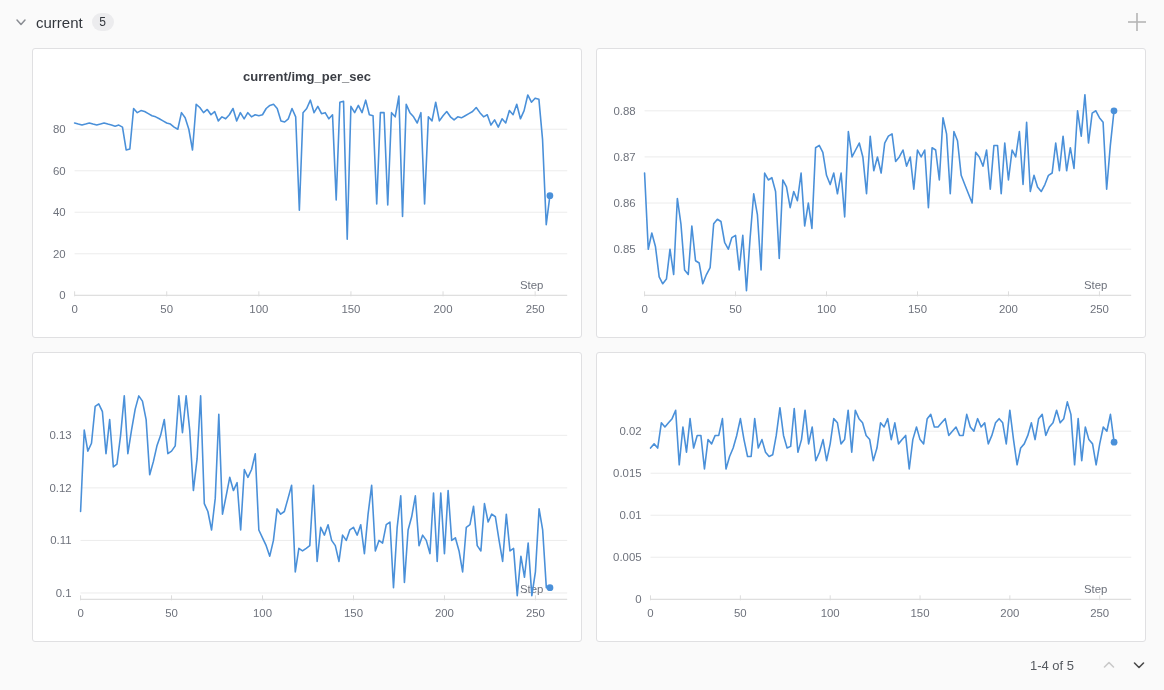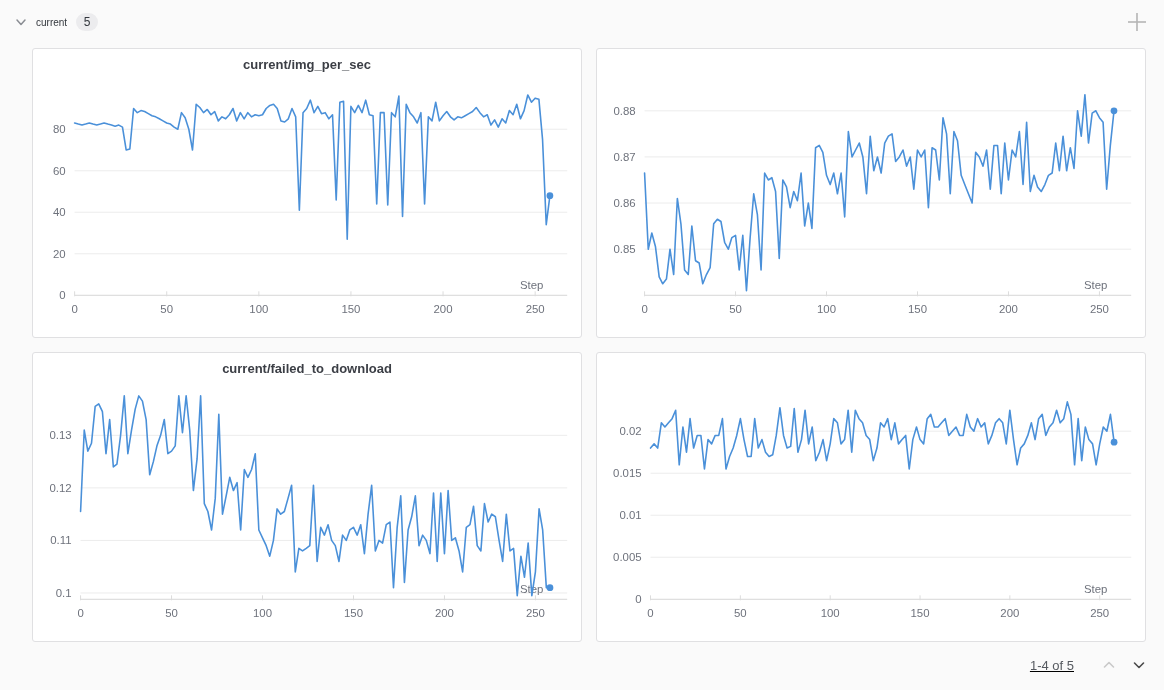--- a/index.html
+++ b/index.html
@@ -1,31 +1,31 @@
 <!DOCTYPE html>
 <html><head>
 <meta charset="utf-8">
 <style>
   * { margin:0; padding:0; box-sizing:border-box; }
   html,body { width:1164px; height:690px; overflow:hidden; }
   body { background:#fafafa; font-family:"Liberation Sans",sans-serif; position:relative; }
 
   .section-header { display:flex; align-items:center; height:44px; padding:0 14px 0 12px; }
   .collapse-btn { width:18px; height:18px; display:flex; align-items:center; justify-content:center; cursor:pointer; }
-  .section-label { font-size:10px; color:#33373d; margin-left:6px; }
+  .section-label { font-size:15px; color:#33373d; margin-left:6px; }
   .count-badge { background:#ececee; border-radius:10px; min-width:22px; text-align:center; padding:2px 7px; font-size:12px; color:#33373d; margin-left:9px; }
   .add-panel-btn { margin-left:auto; width:26px; height:26px; display:flex; align-items:center; justify-content:center; cursor:pointer; }
 
   .panels-grid { position:absolute; left:32px; top:48px; display:grid; grid-template-columns:550px 550px; grid-gap:14px; }
   .panel { width:550px; height:290px; background:#ffffff; border:1px solid #e0e0e2; border-radius:3px; position:relative; }
-  .panel-title { position:absolute; top:8px; left:0; width:100%; text-align:center; font-size:13px; font-weight:600; color:#3b3e45; z-index:2; }
+  .panel-title { position:absolute; top:20px; left:0; width:100%; text-align:center; font-size:13px; font-weight:600; color:#3b3e45; z-index:2; }
   svg.chart { position:absolute; left:0; top:0; width:548px; height:288px; }
   svg.chart text { font-family:"Liberation Sans",sans-serif; font-size:11.5px; fill:#6e727c; }
 
-  .pagination { position:absolute; right:14px; top:654px; display:flex; align-items:center;text-decoration:underline; }
+  .pagination { position:absolute; right:14px; top:654px; display:flex; align-items:center; }
   .pagination-label { font-size:13px; color:#565a60; margin-right:16px; }
   .page-btn { width:22px; height:22px; display:flex; align-items:center; justify-content:center; cursor:pointer; margin-left:8px; }
 </style>
 </head>
 <body>
 
 <div class="section-header">
   <div class="collapse-btn">
     <svg width="14" height="14" viewBox="0 0 14 14">
       <polyline points="3,5 7,9.5 11,5" fill="none" stroke="#8a8d93" stroke-width="1.5" stroke-linecap="round" stroke-linejoin="round"></polyline>
@@ -94,21 +94,20 @@
         <line x1="413.412213740458" y1="244" x2="413.412213740458" y2="249" stroke="#dcdcdc" stroke-width="1"></line>
         <text x="413.412213740458" y="266" text-anchor="middle">200</text>
         <line x1="505.01526717557255" y1="244" x2="505.01526717557255" y2="249" stroke="#dcdcdc" stroke-width="1"></line>
         <text x="505.01526717557255" y="266" text-anchor="middle">250</text>
         <text x="513" y="242" text-anchor="end">Step</text>
         <polyline points="47.0,124.9 50.7,201.6 54.3,185.3 58.0,199.2 61.7,229.4 65.3,236.4 69.0,231.7 72.6,201.6 76.3,227.1 80.0,150.5 83.6,176.0 87.3,222.5 91.0,227.1 94.6,178.3 98.3,213.2 102.0,215.5 105.6,236.4 109.3,227.1 113.0,220.1 116.6,176.0 120.3,171.4 123.9,173.7 127.6,194.6 131.3,201.6 134.9,189.9 138.6,187.6 142.3,222.5 145.9,187.6 149.6,243.4 153.3,189.9 156.9,145.8 160.6,166.7 164.3,222.5 167.9,124.9 171.6,131.9 175.2,129.6 178.9,143.5 182.6,210.8 186.2,131.9 189.9,138.9 193.6,159.8 197.2,143.5 200.9,152.8 204.6,124.9 208.2,178.3 211.9,155.1 215.5,180.7 219.2,99.4 222.9,97.1 226.5,104.0 230.2,127.2 233.9,136.5 237.5,124.9 241.2,145.8 244.9,124.9 248.5,169.0 252.2,83.1 255.9,108.7 259.5,101.7 263.2,94.7 266.8,108.7 270.5,145.8 274.2,87.8 277.8,122.6 281.5,108.7 285.2,124.9 288.8,94.7 292.5,87.8 296.2,85.4 299.8,113.3 303.5,108.7 307.2,101.7 310.8,118.0 314.5,108.7 318.1,141.2 321.8,101.7 325.5,108.7 329.1,101.7 332.8,159.8 336.5,99.4 340.1,101.7 343.8,131.9 347.5,69.2 351.1,85.4 354.8,145.8 358.5,83.1 362.1,92.4 365.8,127.2 369.4,136.5 373.1,145.8 376.8,155.1 380.4,104.0 384.1,108.7 387.8,118.0 391.4,101.7 395.1,141.2 398.8,97.1 402.4,97.1 406.1,145.8 409.7,94.7 413.4,131.9 417.1,101.7 420.7,108.7 424.4,83.1 428.1,136.5 431.7,73.8 435.4,143.5 439.1,127.2 442.7,138.9 446.4,143.5 450.1,136.5 453.7,127.2 457.4,124.9 461.0,94.7 464.7,122.6 468.4,87.8 472.0,122.6 475.7,99.4 479.4,120.3 483.0,62.2 486.7,87.8 490.4,46.0 494.0,94.7 497.7,64.5 501.4,62.2 505.0,69.2 508.7,73.8 512.3,141.2 516.0,97.1 519.7,62.2" fill="none" stroke="#4a90d9" stroke-width="1.6" stroke-linejoin="round" stroke-linecap="round"></polyline>
         <circle cx="519.6717557251909" cy="62.22222222222223" r="3.4" fill="#4a90d9"></circle>
       </svg>
   </div>
   <div class="panel">
-    <div class="panel-title">current/failed_to_download</div>
     <svg class="chart" viewBox="0 0 550 290">
         <line x1="47" y1="241.65063291139236" x2="537" y2="241.65063291139236" stroke="#ececec" stroke-width="1"></line>
         <text x="38" y="245.65063291139236" text-anchor="end">0.1</text>
         <line x1="47" y1="188.7392405063291" x2="537" y2="188.7392405063291" stroke="#ececec" stroke-width="1"></line>
         <text x="38" y="192.7392405063291" text-anchor="end">0.11</text>
         <line x1="47" y1="135.82784810126586" x2="537" y2="135.82784810126586" stroke="#ececec" stroke-width="1"></line>
         <text x="38" y="139.82784810126586" text-anchor="end">0.12</text>
         <line x1="47" y1="82.91645569620255" x2="537" y2="82.91645569620255" stroke="#ececec" stroke-width="1"></line>
         <text x="38" y="86.91645569620255" text-anchor="end">0.13</text>
         <line x1="47" y1="248" x2="537" y2="248" stroke="#d6d6d6" stroke-width="1"></line>

